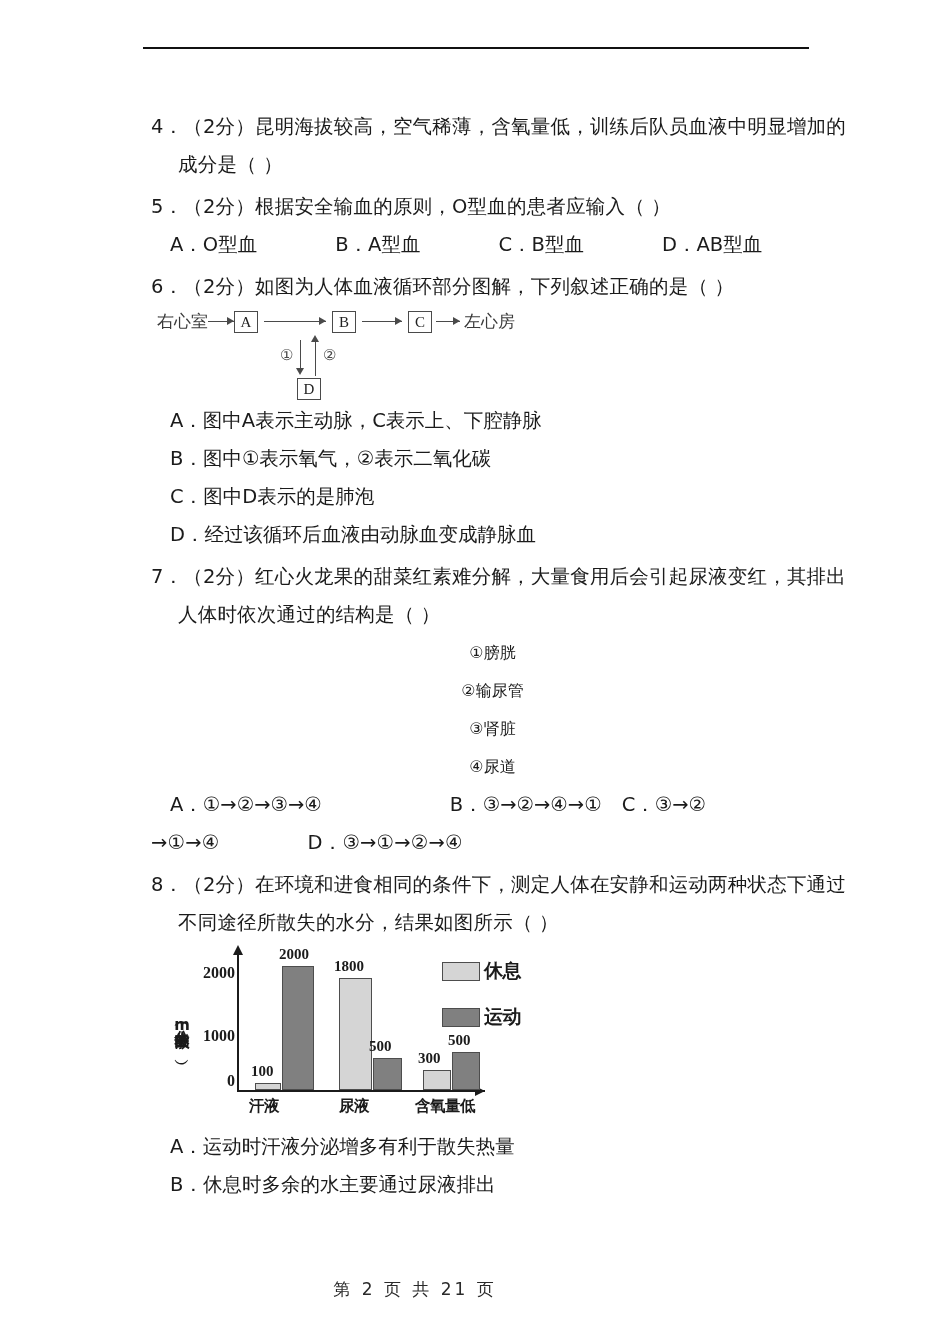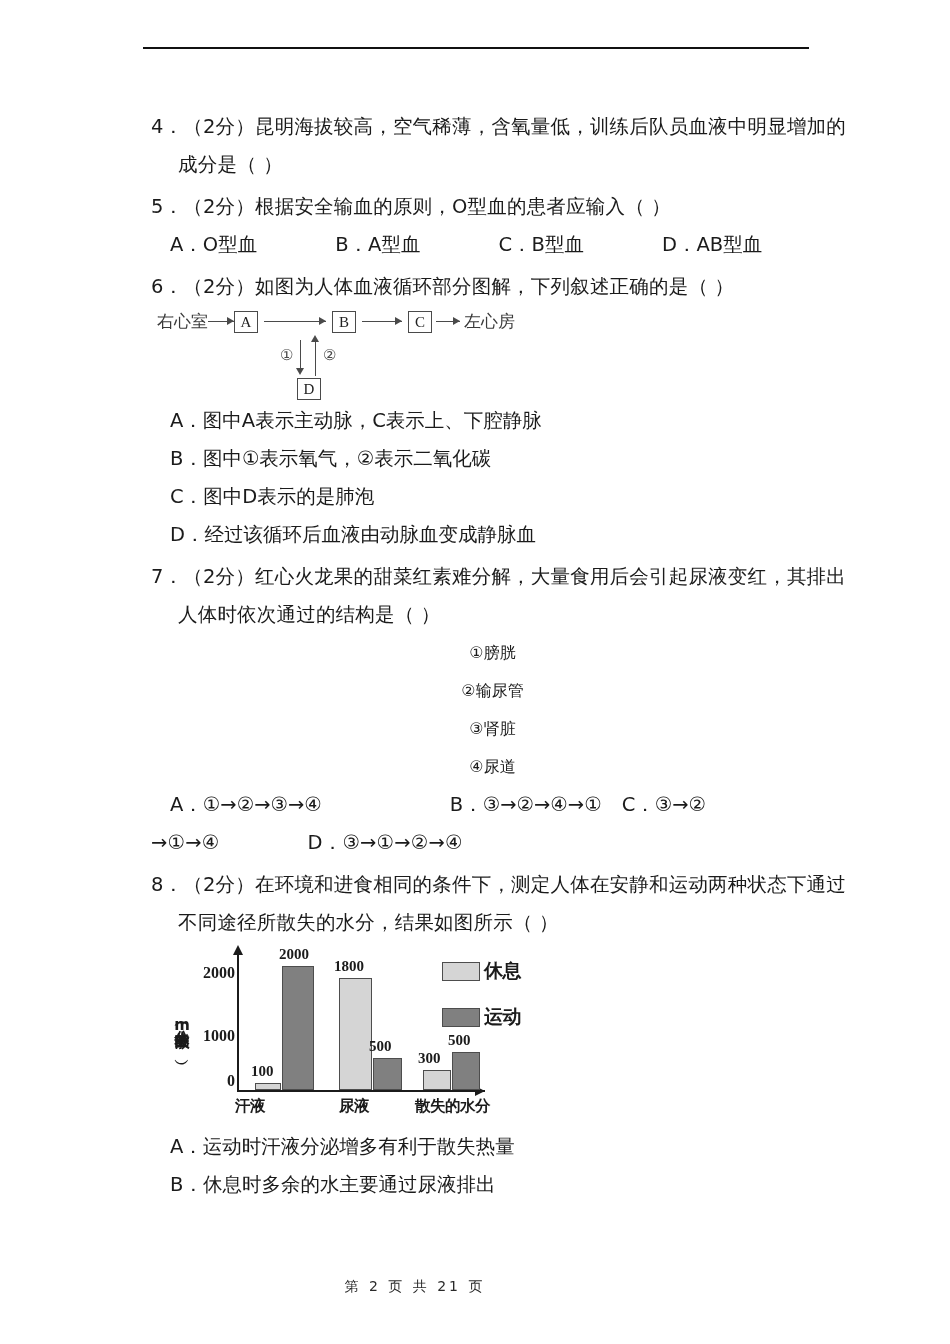--- a/index.html
+++ b/index.html
@@ -310,21 +310,21 @@
   }
 
   
   .footer {
     position: absolute;
     left: 0;
     top: 1278px;
     width: 830px;
     text-align: center;
     font-family: "DejaVu Sans", "Liberation Sans", sans-serif;
-    font-size: 14px;
+    font-size: 17px;
     color: #2a2a2a;
     letter-spacing: 3px;
   }
   .cn { font-family: "DejaVu Sans", "Liberation Sans", sans-serif; }
   .serifnum { font-family: "Liberation Serif", serif; }
 </style>
 </head>
 <body>
 
 <div class="page">
@@ -437,23 +437,23 @@
               <span class="legend-swatch bar-rest"></span>
               <span class="legend-text">休息</span>
             </div>
             <div class="legend-item">
               <span class="legend-swatch bar-ex"></span>
               <span class="legend-text">运动</span>
             </div>
           </div>
         </div>
 
-        <span class="cat-label" style="left:68px;  top:148px;">汗液</span>
+        <span class="cat-label" style="left:82px;  top:148px;">汗液</span>
         <span class="cat-label" style="left:172px; top:148px;">尿液</span>
-        <span class="cat-label" style="left:248px; top:148px;">散失的水分</span>
+        <span class="cat-label" style="left:248px; top:148px;">含氧量低</span>
       </div>
 
       <div class="opt-line cn"><span>A．</span><span>运动时汗液分泌增多有利于散失热量</span></div>
       <div class="opt-line cn"><span>B．</span><span>休息时多余的水主要通过尿液排出</span></div>
     </div>
 
   </div>
 
   <div class="footer">第 2 页 共 21 页</div>
 

